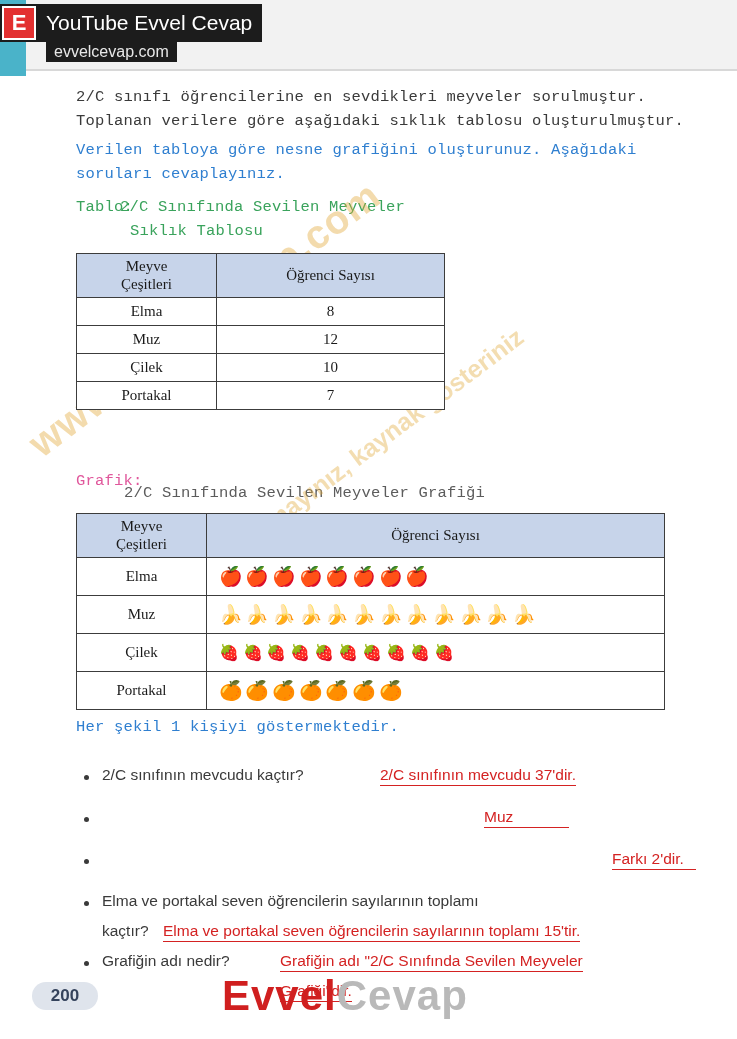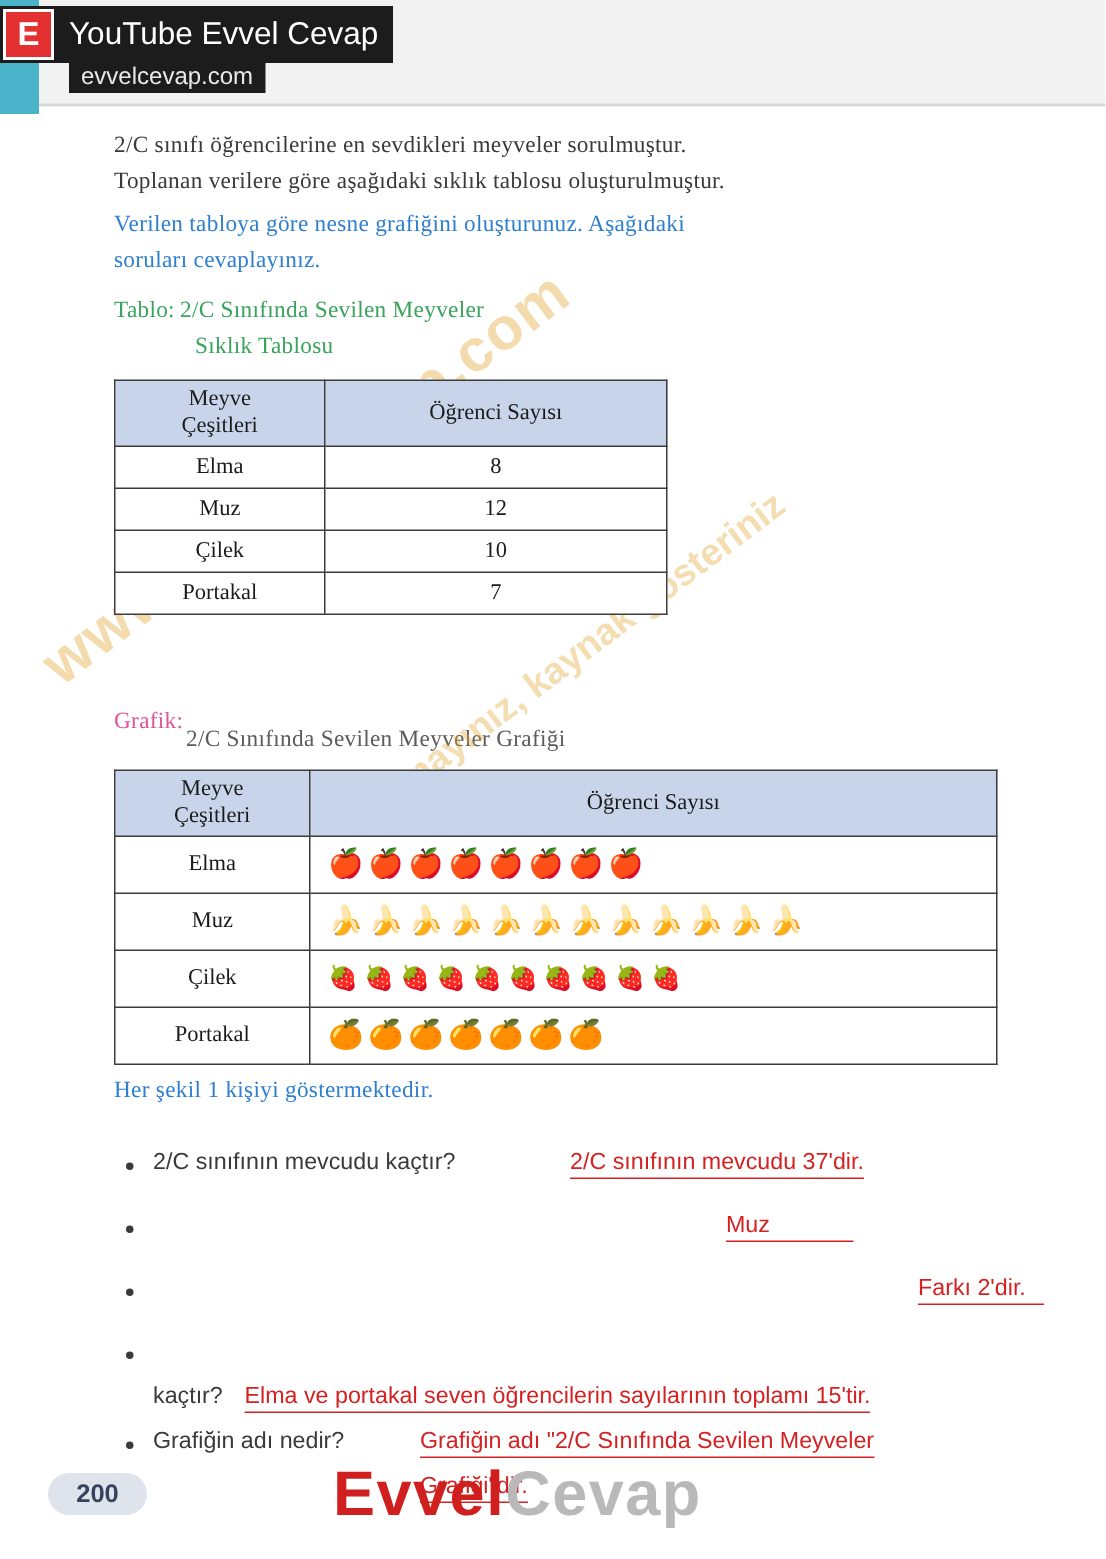--- a/index.html
+++ b/index.html
@@ -78,21 +78,21 @@
     font-family:"Liberation Sans", sans-serif;
   }
   .wm-bottom .w1 { color:#d01f1f; }
   .wm-bottom .w2 { color:#b9b9b9; }
 
   
   .content { position:absolute; left:0; top:0; width:737px; height:1039px; }
 
   .ptext {
     position:absolute;
-    font-family:Liberation Serif, serif;
+    font-family:Liberation Mono, monospace;
     font-size:15.5px;
     color:#3a3a3a;
     letter-spacing:0.2px;
     white-space:nowrap;
   }
   .blue { color:#2f7fd0; }
   .green { color:#3aa35c; }
   .pink { color:#e0569b; }
   .gray { color:#5c5c5c; }
 
@@ -262,20 +262,21 @@
   <div class="qitem" style="left:102px; top:766px;">2/C sınıfının mevcudu kaçtır?</div>
   <div class="qitem ans" style="left:380px; top:766px;">2/C sınıfının mevcudu 37'dir.</div>
 
   <div class="bullet" style="left:84px; top:817px;"></div>
   <div class="qitem ans" style="left:484px; top:808px; padding-right:56px;">Muz</div>
 
   <div class="bullet" style="left:84px; top:859px;"></div>
   <div class="qitem ans" style="left:612px; top:850px; padding-right:12px;">Farkı 2'dir.</div>
 
   <div class="bullet" style="left:84px; top:901px;"></div>
+  <div class="qitem" style="left:102px; top:892px;">Elma ve portakal seven öğrencilerin sayılarının toplamı</div>
   <div class="qitem" style="left:102px; top:922px;">kaçtır?</div>
   <div class="qitem ans" style="left:163px; top:922px;">Elma ve portakal seven öğrencilerin sayılarının toplamı 15'tir.</div>
 
   <div class="bullet" style="left:84px; top:961px;"></div>
   <div class="qitem" style="left:102px; top:952px;">Grafiğin adı nedir?</div>
   <div class="qitem ans" style="left:280px; top:952px;">Grafiğin adı "2/C Sınıfında Sevilen Meyveler</div>
   <div class="qitem ans" style="left:280px; top:982px;">Grafiği"dir.</div>
 
 </div>
 

